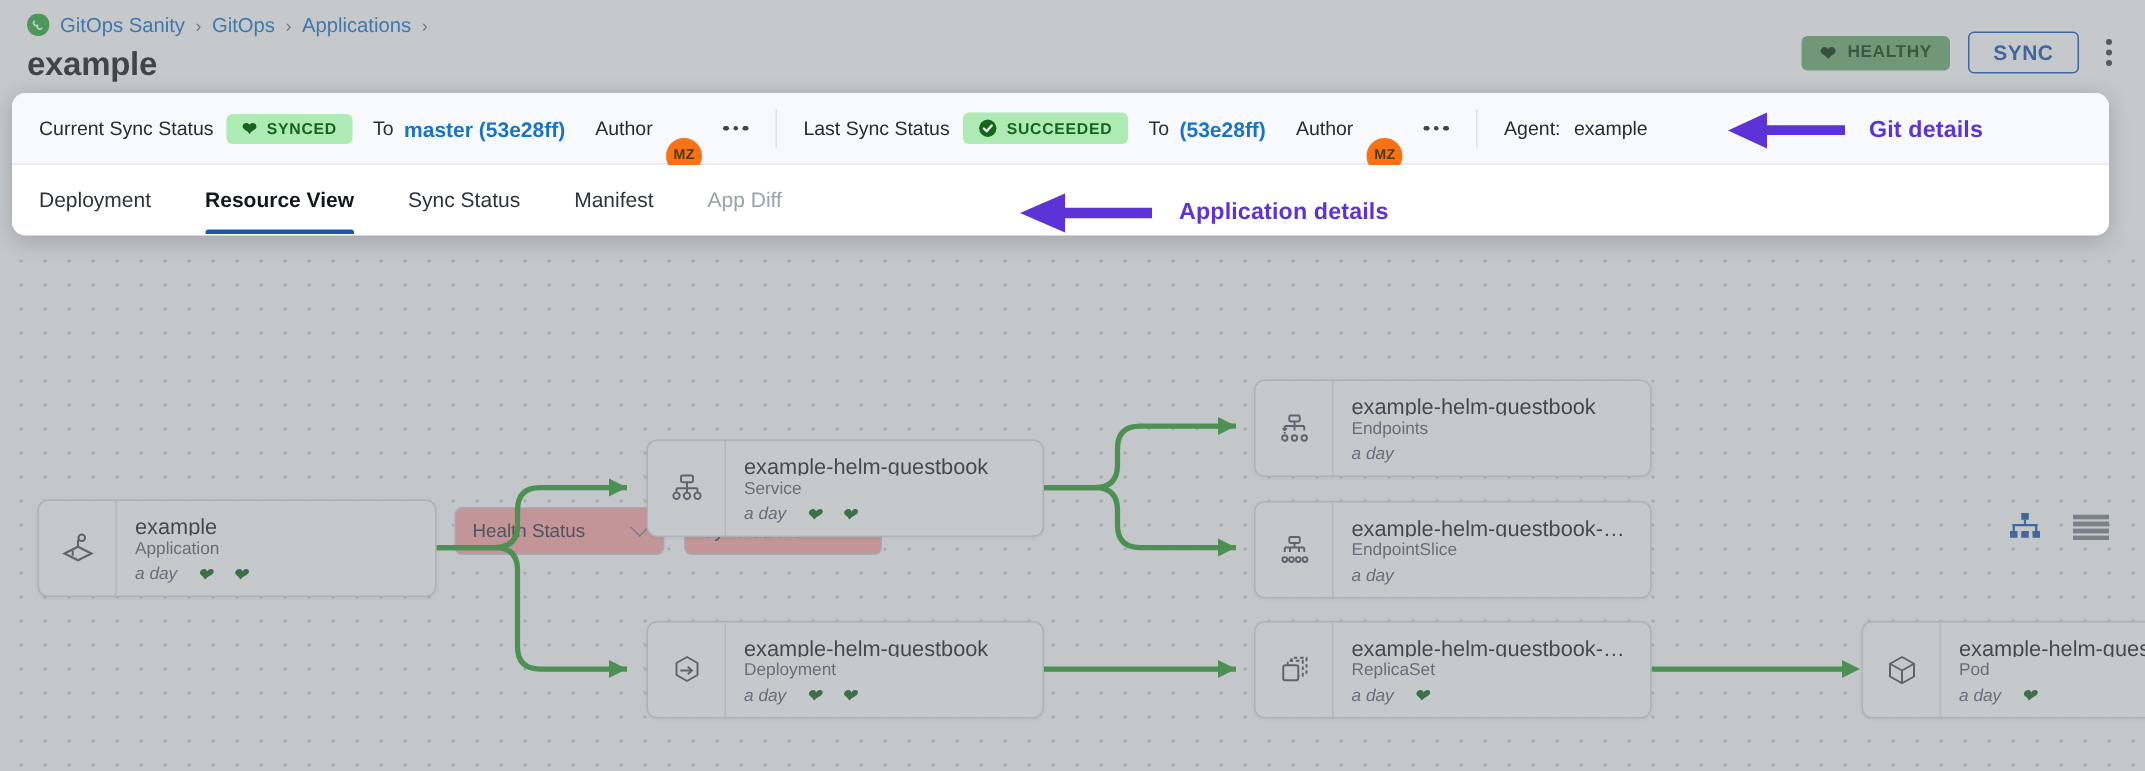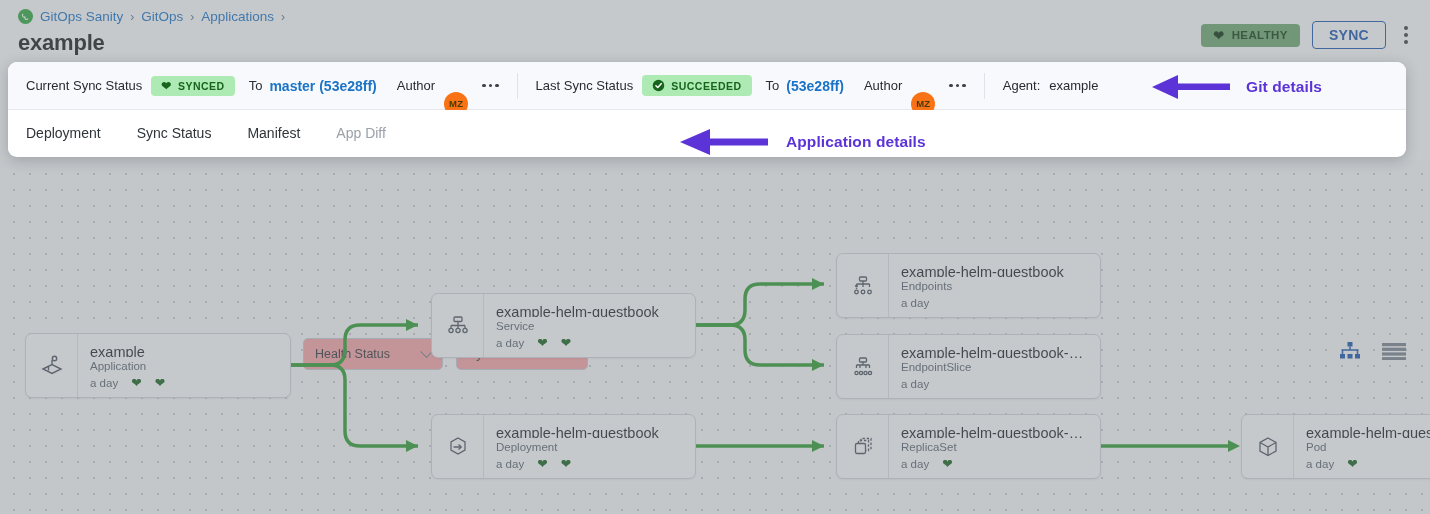--- a/index.html
+++ b/index.html
@@ -105,21 +105,21 @@
     width: 52px; display: flex; align-items: center; justify-content: center;
     border-right: 1px solid #dfe3e7; flex: none;
   }
   .node-icon svg { display: block; }
   .node-body { padding: 9px 10px 8px 12px; display: flex; flex-direction: column; justify-content: center; min-width: 0; }
   .node-title {
     font-size: 14.5px; color: #1d2227; white-space: nowrap; overflow: hidden;
     text-overflow: ellipsis; line-height: 1.25;
   }
   .node-kind { font-size: 11.5px; color: #5b6570; margin-top: 3px; line-height: 1.2; }
-  .node-meta { display: flex; align-items: flex-end; gap: 13px; margin-top: 3px; }
+  .node-meta { display: flex; align-items: flex-end; gap: 13px; margin-top: 3px; font-style: italic; }
   .node-age { font-size: 11.5px; color: #5b6570; }
   .node-heart { color: #17641c; font-size: 12.5px; line-height: 1; }
 
   .edges { position: absolute; left: 0; top: 0; width: 1430px; height: 354px; pointer-events: none; }
 
   
   .panel {
     position: absolute; left: 8px; top: 62px;
     width: 1398px; height: 95px;
     background: #ffffff;
@@ -458,20 +458,21 @@
         </span>
 
       <span class="vdiv"></span>
 
       <span class="agent-label">Agent:</span>
       <span class="agent-value">example</span>
     </div>
 
     <div class="panel-tabs">
       <div class="tab">Deployment</div>
+      <div class="tab active">Resource View</div>
       <div class="tab">Sync Status</div>
       <div class="tab">Manifest</div>
       <div class="tab disabled">App Diff</div>
     </div>
   </div>
 
   <div class="annot" style="left:1152px; top:74px; gap:16px;">
     <svg width="78" height="26" viewBox="0 0 78 26" class="annot-arrow">
       <polygon points="0,13 26,1 26,25" fill="#5b33d6"></polygon>
       <rect x="24" y="9.5" width="54" height="6.5" fill="#5b33d6"></rect>

